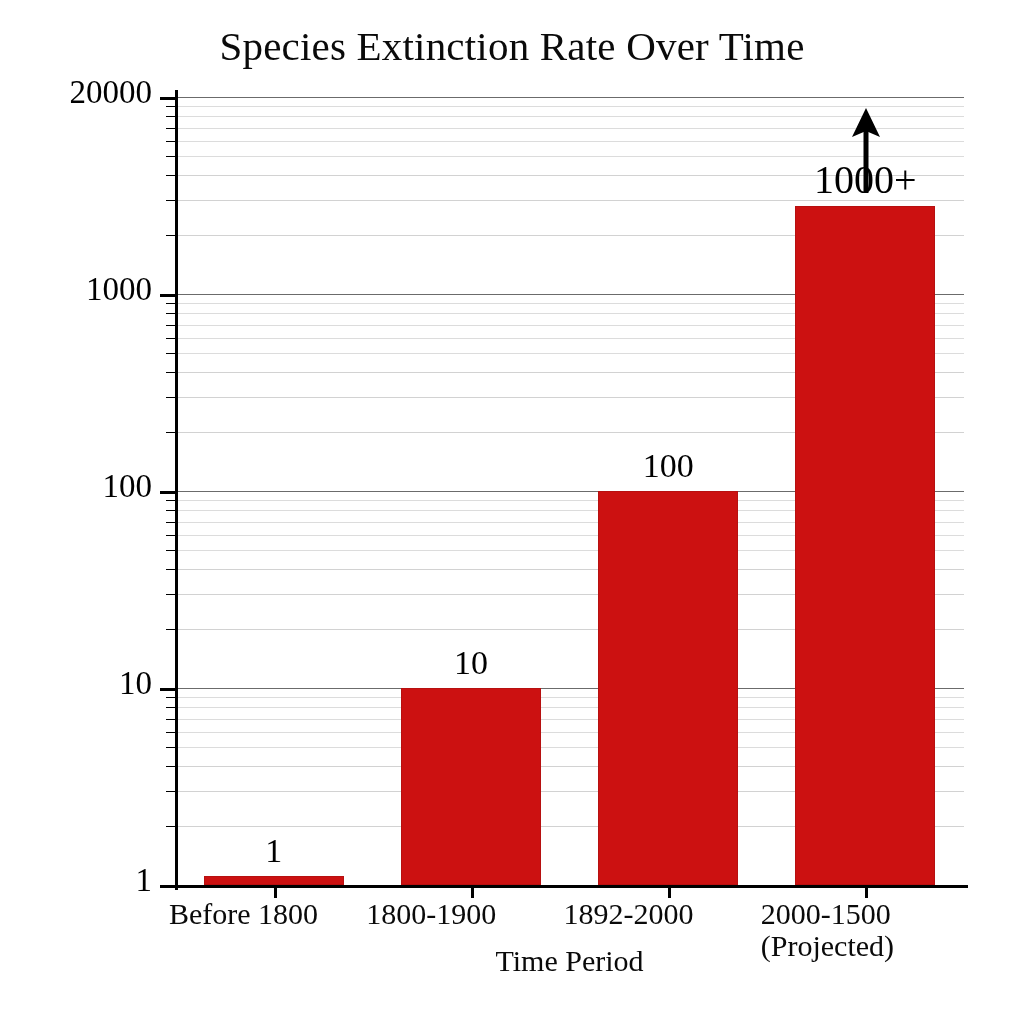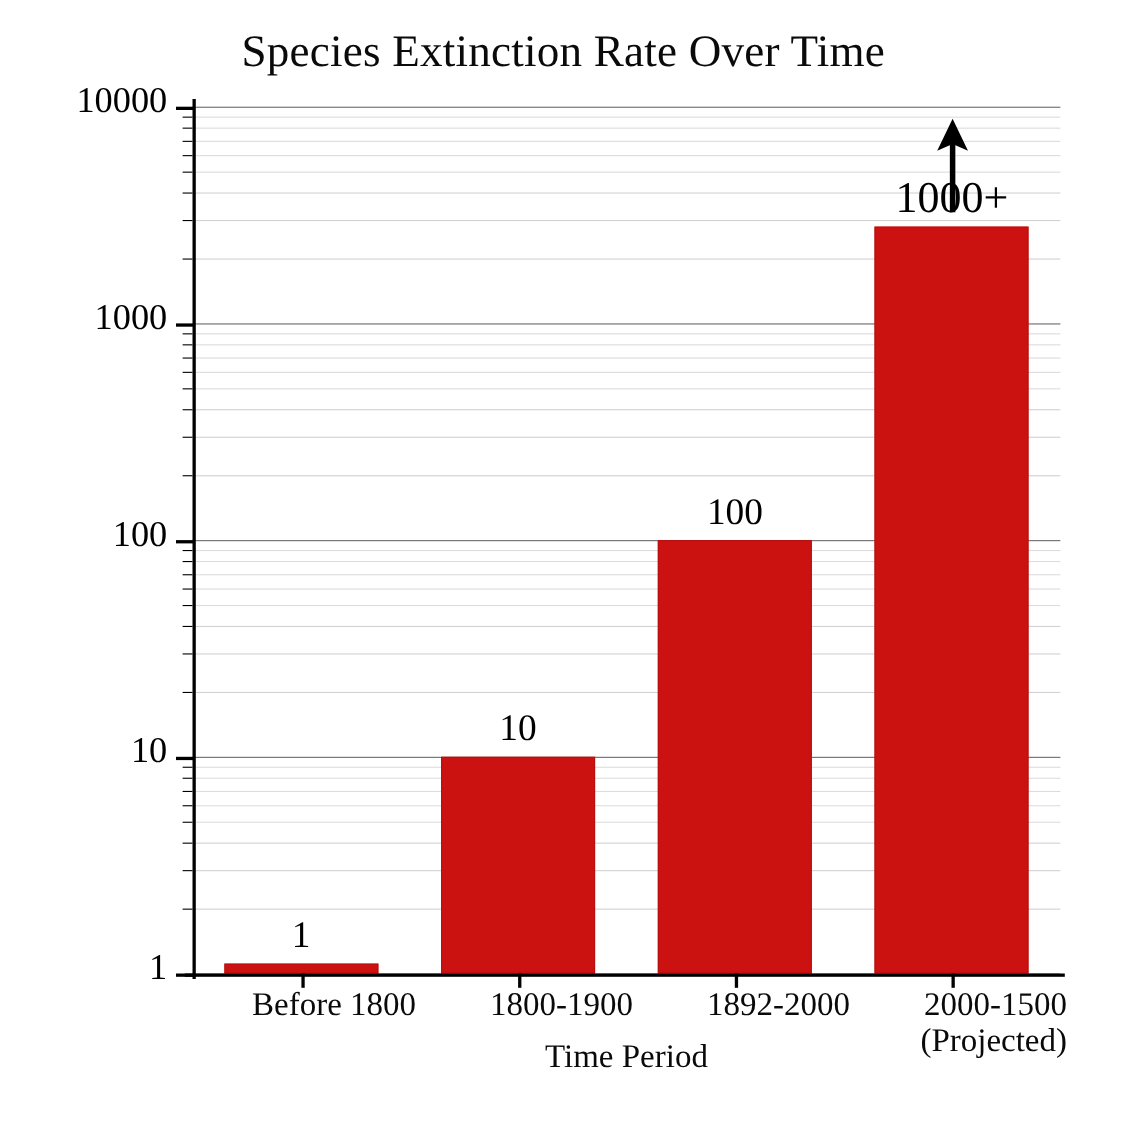--- a/index.html
+++ b/index.html
@@ -115,21 +115,21 @@
   .xtick-mark {
     position: absolute;
     top: 885px;
     width: 0;
     height: 13px;
     border-left: 3px solid #000000;
   }
   .xtick-label {
     position: absolute;
     top: 898px;
-    text-align: right;
+    text-align: left;
     font-size: 30px;
     line-height: 1.08;
     color: #0a0a0a;
     white-space: pre-line;
   }
 
   
   .bar {
     position: absolute;
     background: #cc1111;
@@ -239,21 +239,21 @@
       <div class="ytick-minor" style="top: 303.014px;"></div>
       <div class="ytick-minor" style="top: 234.697px;"></div>
       <div class="ytick-minor" style="top: 200.007px;"></div>
       <div class="ytick-minor" style="top: 175.394px;"></div>
       <div class="ytick-minor" style="top: 156.303px;"></div>
       <div class="ytick-minor" style="top: 140.704px;"></div>
       <div class="ytick-minor" style="top: 127.516px;"></div>
       <div class="ytick-minor" style="top: 116.091px;"></div>
       <div class="ytick-minor" style="top: 106.014px;"></div>
       <div class="ytick-major" style="top: 97px;"></div>
-      <div class="ytick-label" style="left: 0px; width: 152px; top: 74px;">10000</div>
+      <div class="ytick-label" style="left: 0px; width: 152px; top: 74px;">20000</div>
       <div class="ytick-major" style="top: 294px;"></div>
       <div class="ytick-label" style="left: 0px; width: 152px; top: 271px;">1000</div>
       <div class="ytick-major" style="top: 491px;"></div>
       <div class="ytick-label" style="left: 0px; width: 152px; top: 468px;">100</div>
       <div class="ytick-major" style="top: 688px;"></div>
       <div class="ytick-label" style="left: 0px; width: 152px; top: 665px;">10</div>
       <div class="ytick-major" style="top: 885px;"></div>
       <div class="ytick-label" style="left: 0px; width: 152px; top: 862px;">1</div>
     </div>
   <div id="xticks">

